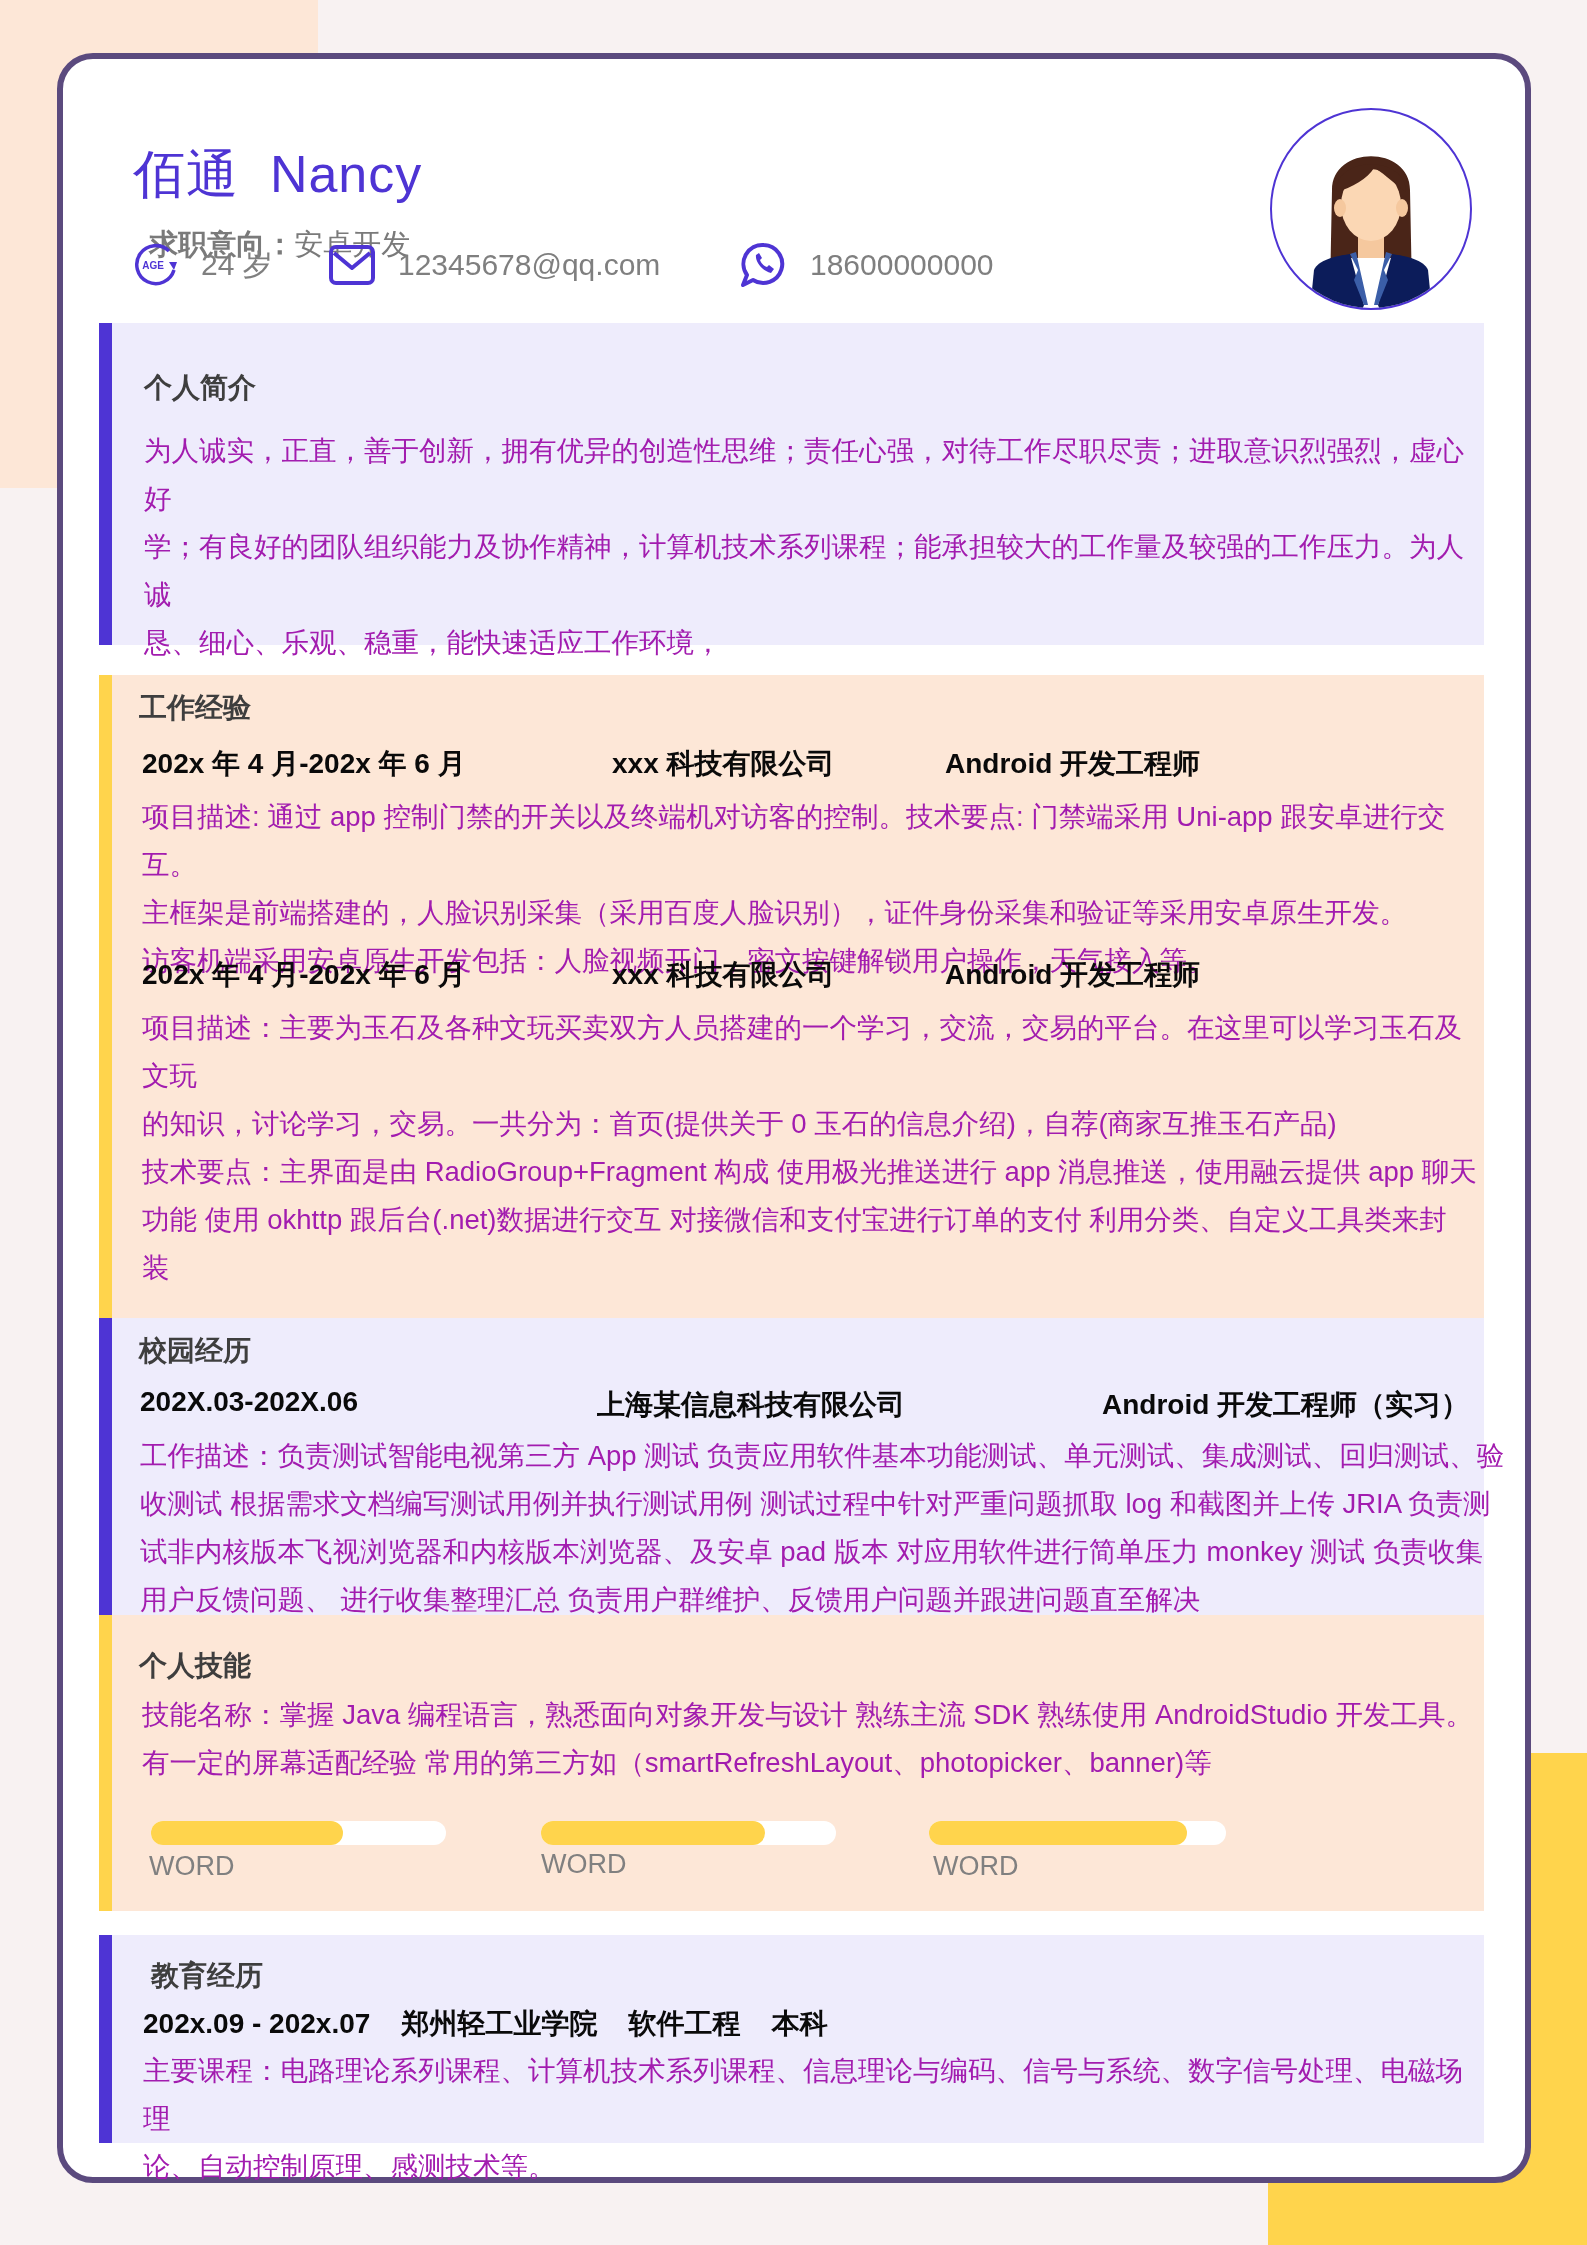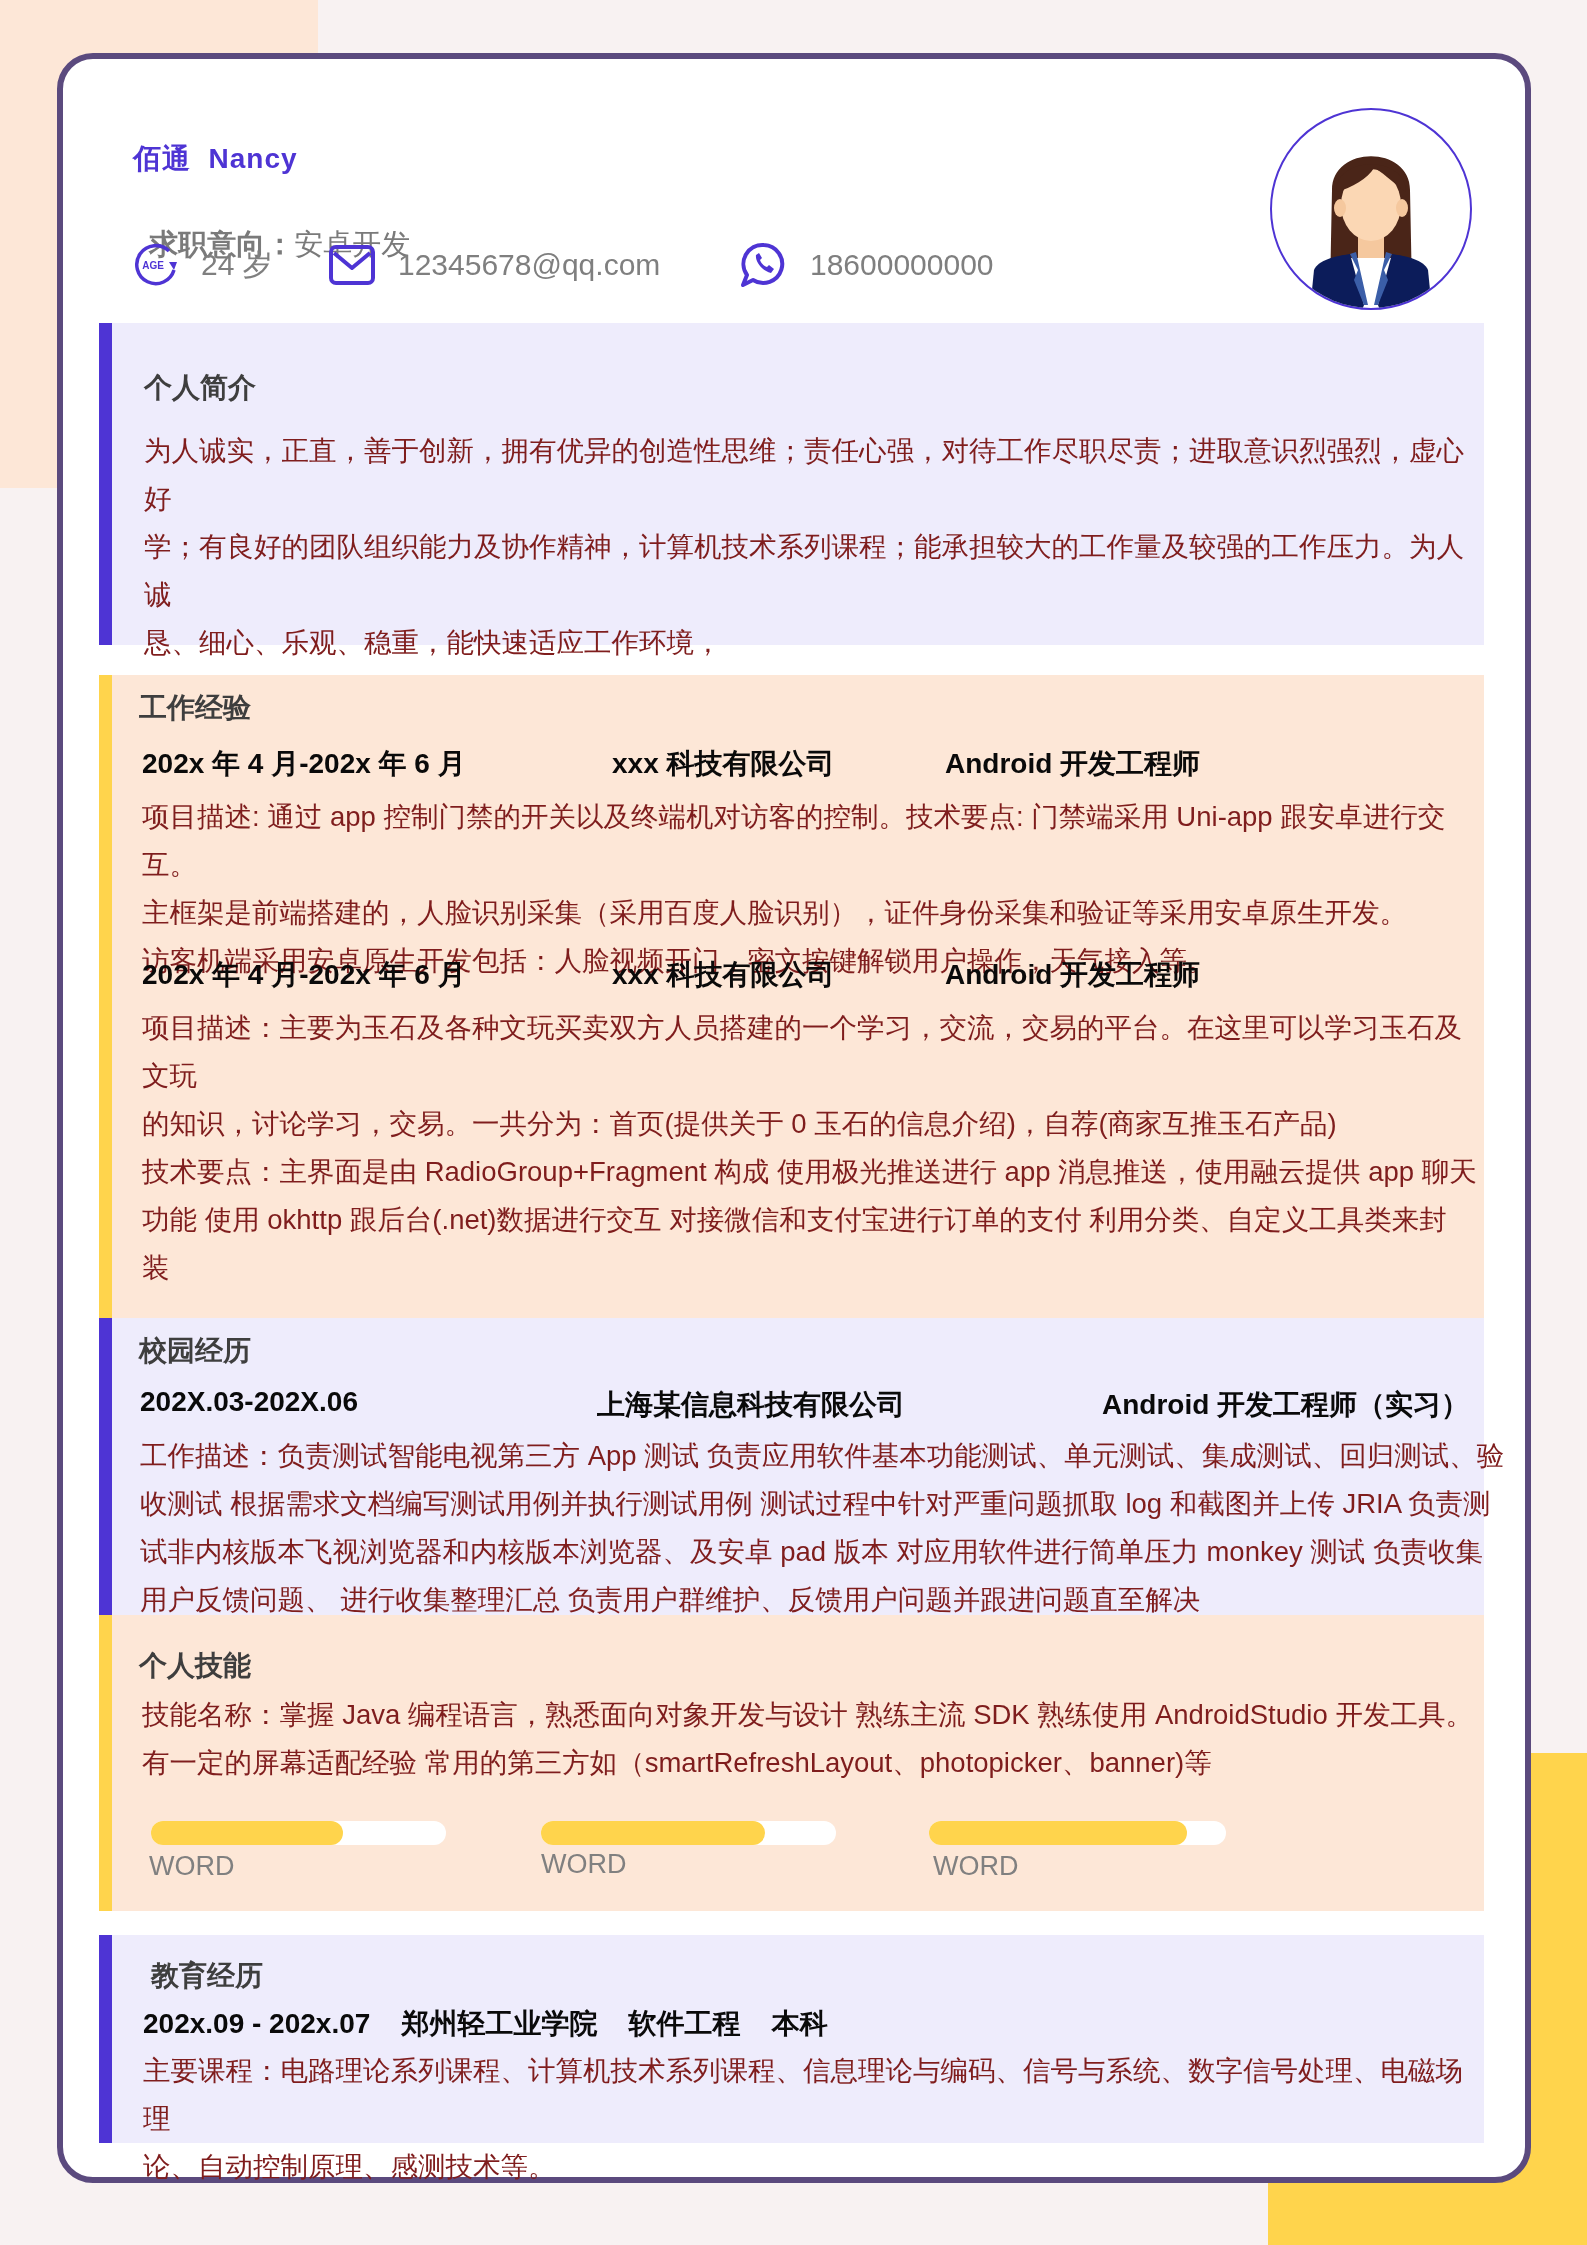--- a/index.html
+++ b/index.html
@@ -20,21 +20,21 @@
   }
   .card {
     position: absolute; left: 57px; top: 53px; width: 1474px; height: 2130px;
     background: #ffffff;
     border: 6px solid #5b4a7e;
     border-radius: 36px;
   }
   
   .name {
     position: absolute; left: 133px; top: 140px;
-    font-size: 28px; font-weight: bold; color: #4e34d4;
+    font-size: 52px; font-weight: normal; color: #4e34d4;
     letter-spacing: 1px; white-space: pre;
   }
   .intent {
     position: absolute; left: 133px; top: 192px;
     font-size: 29px; color: #7a7a7a; white-space: pre;
   }
   .intent .lbl { font-weight: bold; }
   .contact {
     position: absolute; top: 242px; height: 46px;
     display: flex; align-items: center;
@@ -54,21 +54,21 @@
     content: ""; position: absolute; left: 0; top: 0; bottom: 0; width: 13px;
   }
   .panel.lav { background: #eeecfc; }
   .panel.lav::before { background: #4e34d4; }
   .panel.peach { background: #fde7d7; }
   .panel.peach::before { background: #ffd44c; }
   .ptitle {
     position: absolute; font-size: 28px; font-weight: bold; color: #3e3e3e; white-space: pre;
   }
   .body {
-    position: absolute; font-size: 27.5px; color: #7f1d1d; line-height: 48px;
+    position: absolute; font-size: 27.5px; color: #a21caf; line-height: 48px;
   }
   .row {
     position: absolute; font-size: 28px; font-weight: bold; color: #0a0a0a; white-space: pre;
   }
   .bar {
     position: absolute; height: 24px; border-radius: 12px; background: #ffffff;
   }
   .bar .fill {
     position: absolute; left: 0; top: 0; bottom: 0; border-radius: 12px; background: #ffd44c;
   }

